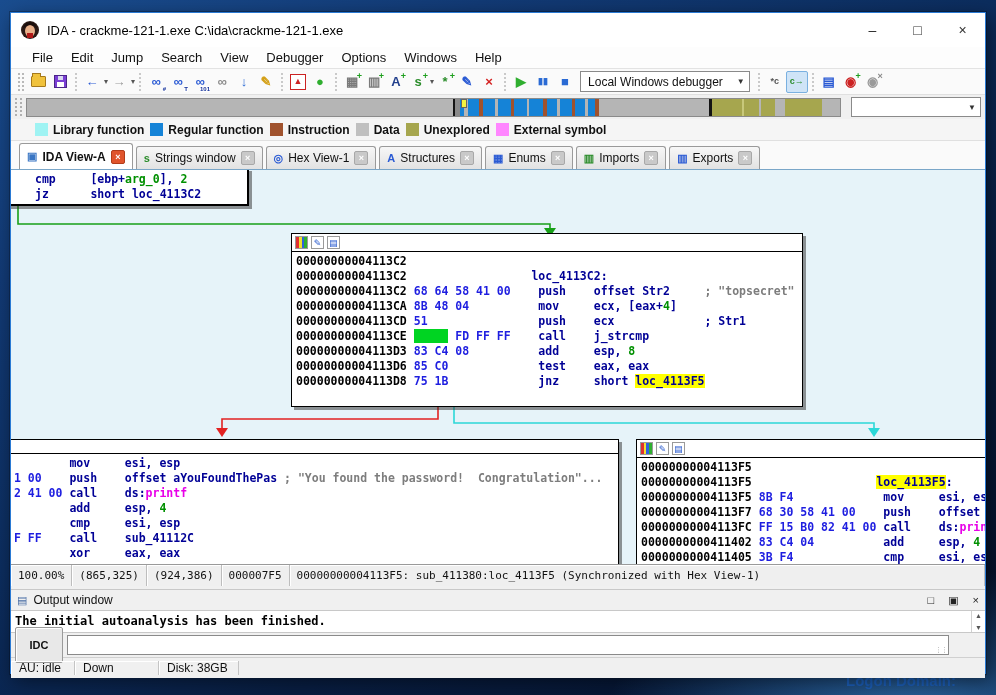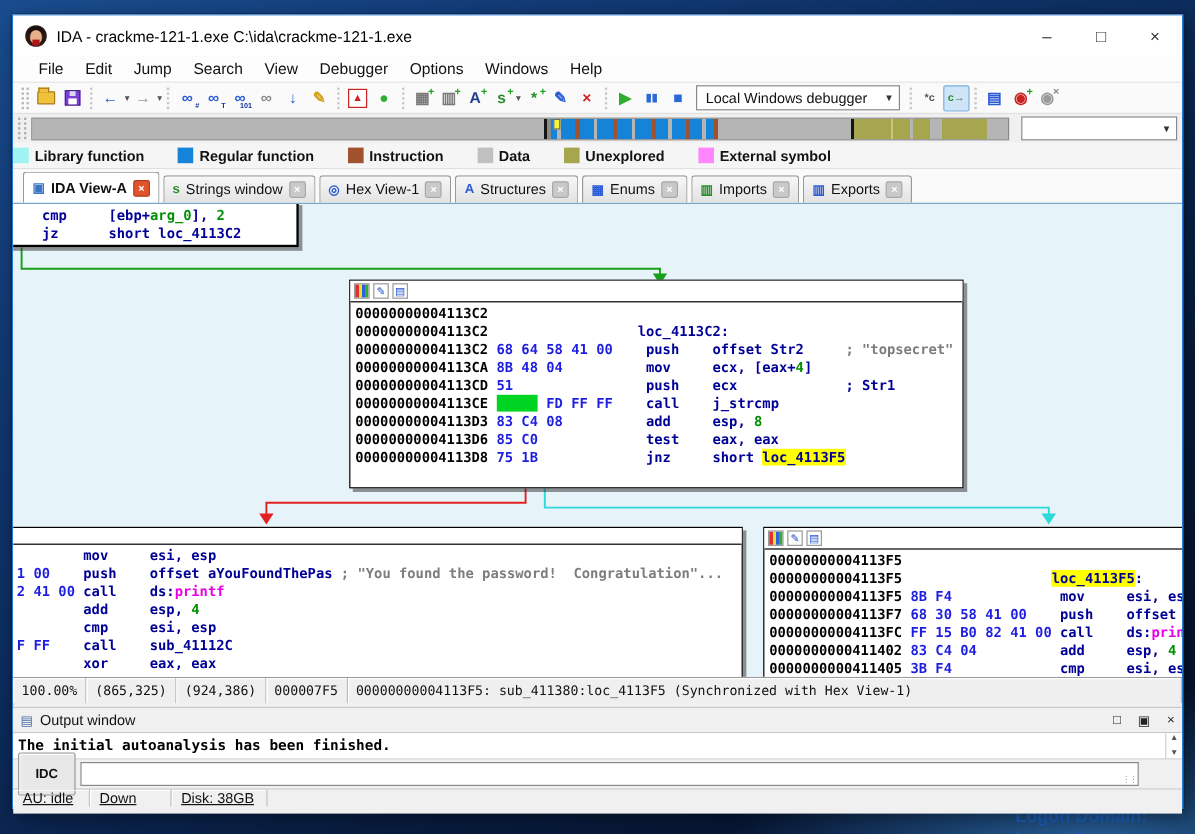--- a/index.html
+++ b/index.html
@@ -64,21 +64,21 @@
       #1583d7 69.0%,#1583d7 69.9%, #a0522d 69.9%,#a0522d 70.3%, #b5b5b5 70.3%,#b5b5b5 83.9%,
       #141414 83.9%,#141414 84.2%, #a6a64e 84.2%,#a6a64e 88.0%, #c8c87a 88.0%,#c8c87a 88.2%,
       #a6a64e 88.2%,#a6a64e 90.0%, #b5b5b5 90.0%,#b5b5b5 90.3%, #a6a64e 90.3%,#a6a64e 92.0%,
       #b5b5b5 92.0%,#b5b5b5 93.2%, #a6a64e 93.2%,#a6a64e 97.8%, #b5b5b5 97.8%,#b5b5b5 100%);
   }
   .nav-marker { position:absolute; left:53.4%; top:0; width:6px; height:9px; background:#f4f441; border:1px solid #666; }
   .nav-dropdown { width:130px; height:20px; margin-left:10px; border:1px solid #8a8a8a; background:#fff; display:flex; align-items:center; }
   .nav-dropdown .dd-arrow { margin-left:auto; font-size:8px; color:#333; padding-right:4px; }
 
   
-  .legendrow { height:22px; display:flex; align-items:center; gap:28px; background:#f5f5f5; border-bottom:1px solid #e0e0e0;}
+  .legendrow { height:22px; display:flex; align-items:center; gap:6px; padding-left:24px; background:#f5f5f5; border-bottom:1px solid #e0e0e0;}
   .legend-item { display:flex; align-items:center; gap:5px; font-size:12px; font-weight:600; color:#111; }
   .legend-swatch { width:13px; height:13px; }
 
   
   .tabbar { height:28px; display:flex; align-items:flex-end; padding-left:8px; background:#fafafa; gap:3px; }
   .tab { display:flex; align-items:center; gap:5px; height:23px; padding:0 7px; font-size:12px; color:#111;
     border:1px solid #9a9a9a; border-bottom:none; border-radius:3px 3px 0 0;
     background:linear-gradient(#f7f7f7,#e2e2e2); }
   .tab.active { height:26px; background:#fff; font-weight:bold; }
   .tab-icon { font-size:11px; font-weight:bold; }
@@ -114,21 +114,21 @@
   .outhdr .oh-btns { margin-left:auto; display:flex; gap:14px; font-size:11px; color:#222; }
   .outlog { height:22px; background:#fff; border-bottom:1px solid #c8c8c8; display:flex; }
   .outlog .log-text { flex:1; font-family:"DejaVu Sans Mono","Liberation Mono",monospace; font-size:12px; font-weight:bold; color:#000; padding:3px 4px; white-space:pre; }
   .outlog .log-scroll { width:14px; border-left:1px solid #d0d0d0; display:flex; flex-direction:column; align-items:center; justify-content:space-between; font-size:7px; color:#555; padding:1px 0; }
   .idcrow { height:24px; display:flex; align-items:center; background:#f0f0f0; padding:2px 4px; }
   .idc-btn { width:48px; height:36px; background:#e8e8e8; border:1px solid #9a9a9a; border-radius:2px; box-shadow:inset 1px 1px 0 #fff; font-size:11px; font-weight:bold; color:#111; display:flex; align-items:center; justify-content:center; }
   .idc-input { flex:1; height:20px; margin-left:4px; margin-right:32px; background:#fff; border:1px solid #8a8a8a; position:relative; }
   .idc-input::after { content:"\22EE\22EE"; position:absolute; right:1px; bottom:0; font-size:7px; color:#999; letter-spacing:-1px; }
 
   
-  .statusbar { height:21px; display:flex; align-items:flex-start; background:#f0f0f0; border-top:1px solid #d0d0d0; font-size:12px; color:#111;text-decoration:underline; }
+  .statusbar { height:21px; display:flex; align-items:center; background:#f0f0f0; border-top:1px solid #d0d0d0; font-size:12px; color:#111; }
   .sb-cell { display:flex; align-items:center; padding:0 8px; border-right:1px solid #c4c4c4; box-shadow:inset 1px 1px 0 #fff; }
 </style>
 </head>
 <body>
 
 <div id="desktop">
   <div class="logon-text">
     <div>Logon Domain:</div>
     <div>Logon Server:</div>
   </div>
@@ -449,19 +449,19 @@
         <span>▼</span>
       </span>
     </div>
     <div class="idcrow">
       <span class="idc-btn">IDC</span>
       <span class="idc-input"></span>
     </div>
 
     <div class="statusbar">
       <span class="sb-cell" style="width:64px;">AU: idle</span>
-      <span class="sb-cell" style="width:68px;">Down</span>
+      <span class="sb-cell" style="width:84px;">Down</span>
       <span class="sb-cell" style="width:80px;">Disk: 38GB</span>
       <span class="sb-cell" style="flex:1; border-right:none;"></span>
     </div>
 
   </div>
 </div>
 
 </body></html>

